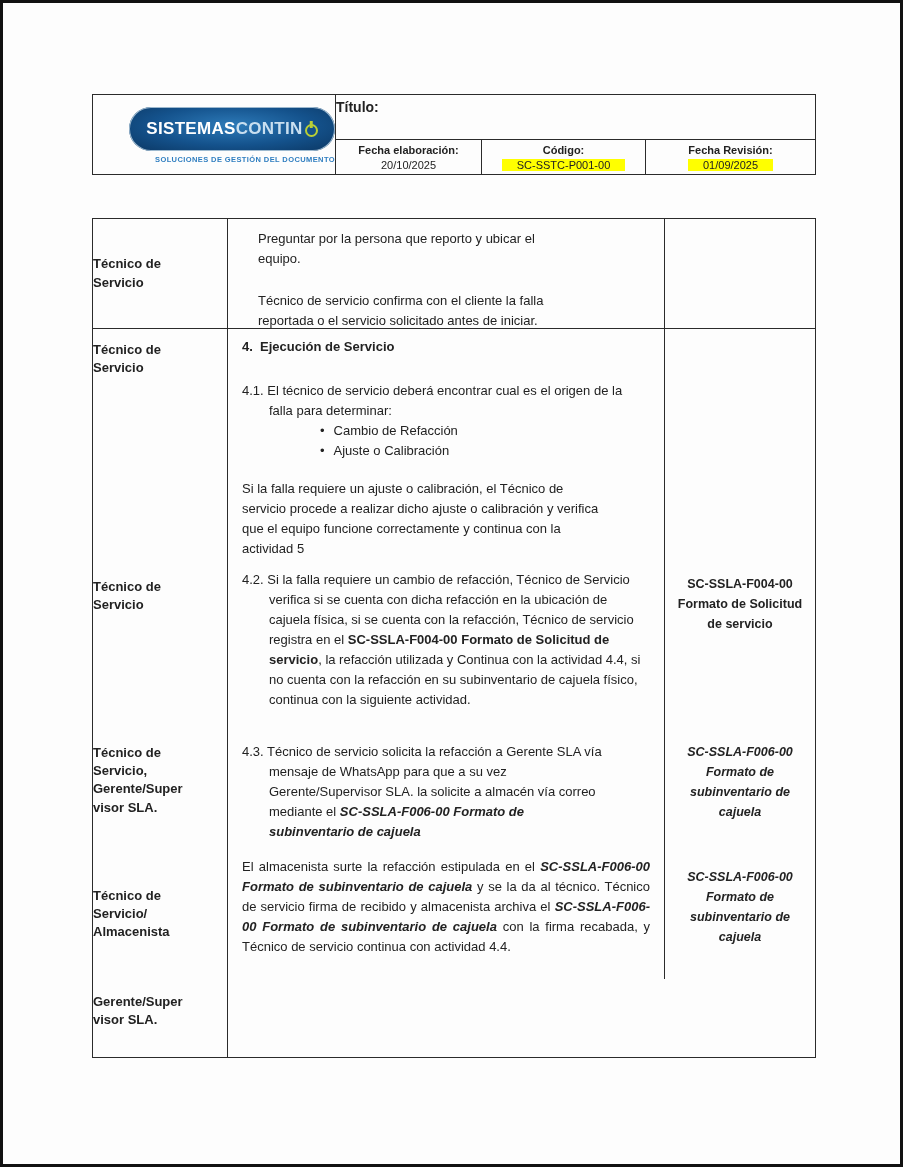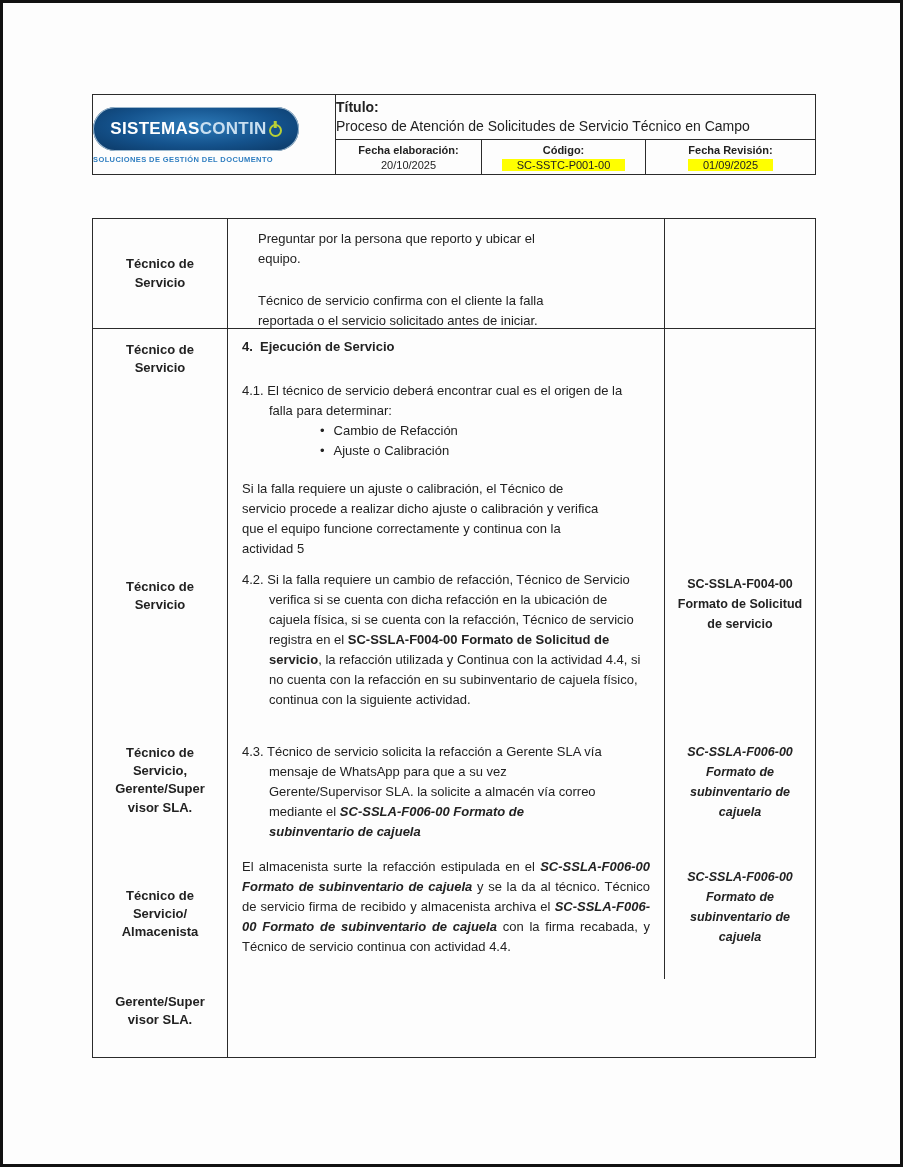--- a/index.html
+++ b/index.html
@@ -14,21 +14,21 @@
     overflow:hidden;
   }
   
   .hdr{
     position:absolute;left:89px;top:91px;width:724px;height:81px;
     border:1.5px solid #2b2b2b;box-sizing:border-box;
     display:grid;grid-template-columns:243px 1fr;
   }
   .hdr-logo-cell{
     border-right:1.5px solid #2b2b2b;
-    display:flex;flex-direction:column;align-items:flex-start;justify-content:center;
+    display:flex;flex-direction:column;align-items:flex-end;justify-content:center;
     padding-top:2px;
   }
   .logo-pill{
     width:206px;height:44px;border-radius:23px;
     background:radial-gradient(ellipse at 50% 42%, #2d7ab8 0%, #14528c 55%, #0b3763 100%);
     display:flex;align-items:center;justify-content:center;
     box-shadow:0 0 0 1px #9db9cf inset;
   }
   .logo-bold{color:#ffffff;font-weight:bold;font-size:17px;letter-spacing:.3px;}
   .logo-light{color:#c9dff0;font-weight:bold;font-size:17px;letter-spacing:.3px;}
@@ -62,21 +62,21 @@
   .proc{
     position:absolute;left:89px;top:215px;width:724px;
     border:1.5px solid #2b2b2b;box-sizing:border-box;
     font-size:13px;
   }
   .trow{display:grid;grid-template-columns:135px 437px 1fr;box-sizing:border-box;}
   .trow.bline{border-bottom:1.5px solid #2b2b2b;}
   .cell{box-sizing:border-box;overflow:hidden;}
   .cell.actor{
     border-right:1.5px solid #2b2b2b;
-    text-align:center;font-weight:bold;line-height:1.4;
+    font-weight:bold;line-height:1.4;
     display:flex;flex-direction:column;
   }
   .cell.actor.vcenter{justify-content:center;}
   .actor-text{white-space:pre-line;}
   .cell.desc{border-right:1.5px solid #2b2b2b;padding:0 14px;line-height:1.54;}
   .cell.desc.just .p{text-align:justify;}
   .cell.fmt{text-align:center;font-weight:bold;font-size:12.5px;line-height:1.6;padding:0 10px;}
   .p{margin:0;}
   .p.heading{font-weight:bold;padding-left:27px;text-indent:-27px;}
   .p.hang{padding-left:27px;text-indent:-27px;}
@@ -94,21 +94,20 @@
       <div class="logo-pill">
         <span class="logo-bold">SISTEMAS</span>
           <span class="logo-light">CONTIN</span>
           <span class="power-o"></span>
       </div>
       <div class="logo-tagline">SOLUCIONES DE GESTIÓN DEL DOCUMENTO</div>
     </div>
     <div class="hdr-right">
       <div class="hdr-title-cell">
         <div class="hdr-title-label">Título:</div>
-        <div class="hdr-title-value">Proceso de Atención de Solicitudes de Servicio Técnico en Campo</div>
       </div>
       <div class="hdr-fields">
         <div class="hdr-field">
           <div class="lbl">Fecha elaboración:</div>
           <div><span>20/10/2025</span></div>
         </div>
         <div class="hdr-field">
           <div class="lbl">Código:</div>
           <div><span class="hl">SC-SSTC-P001-00</span></div>
         </div>

